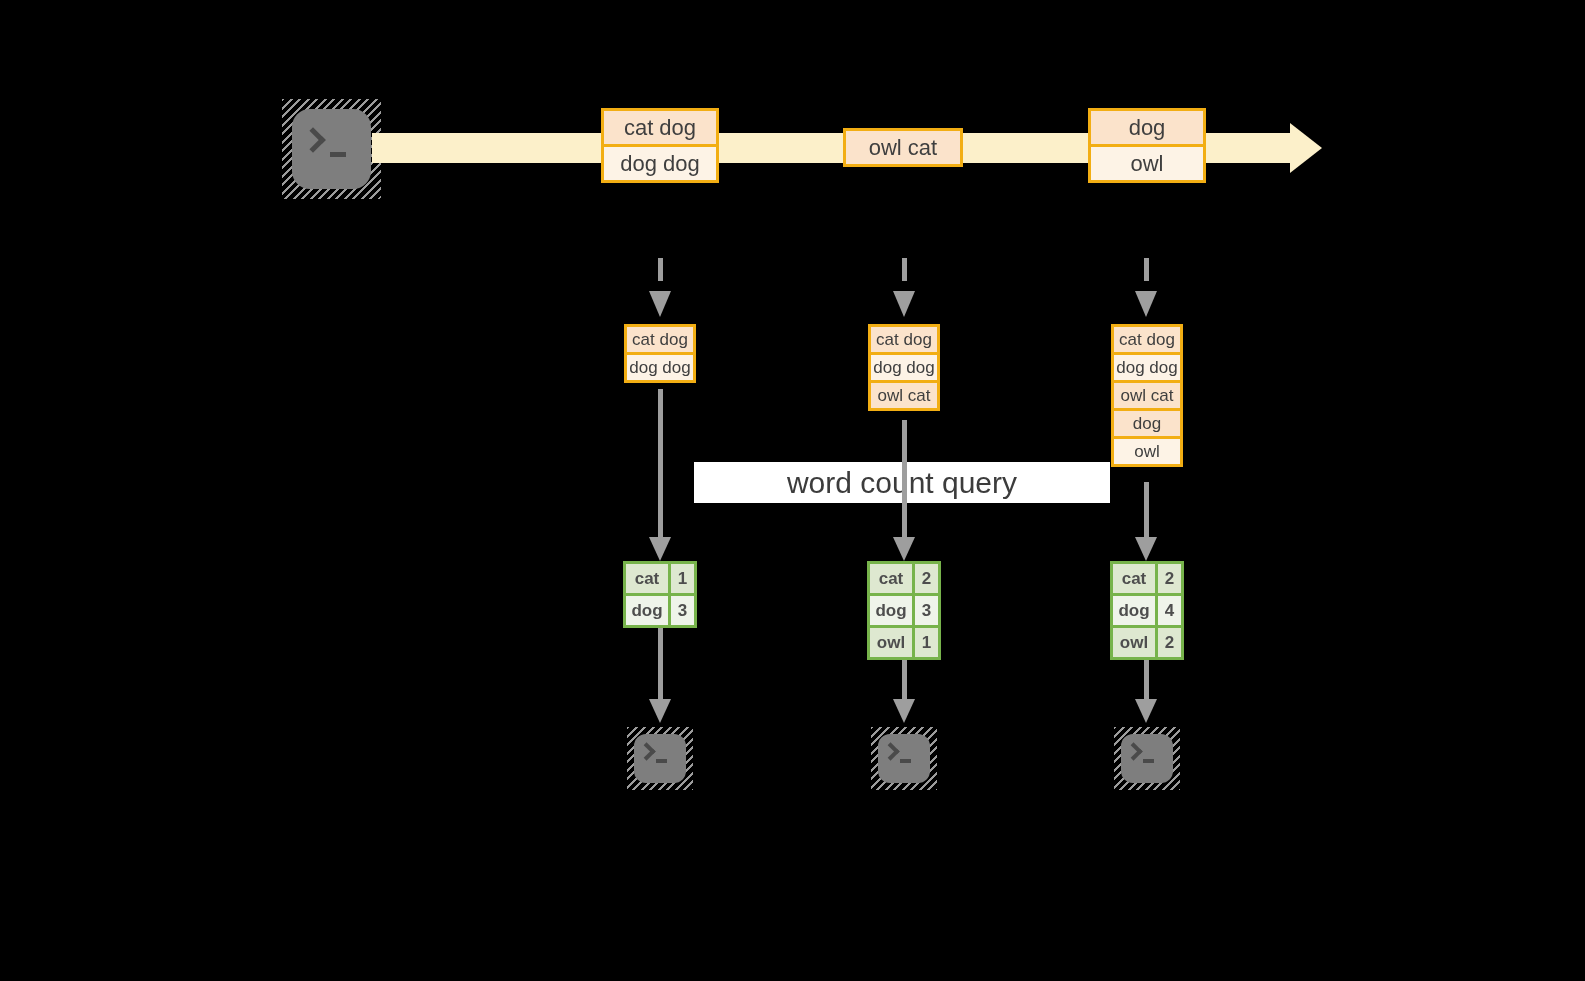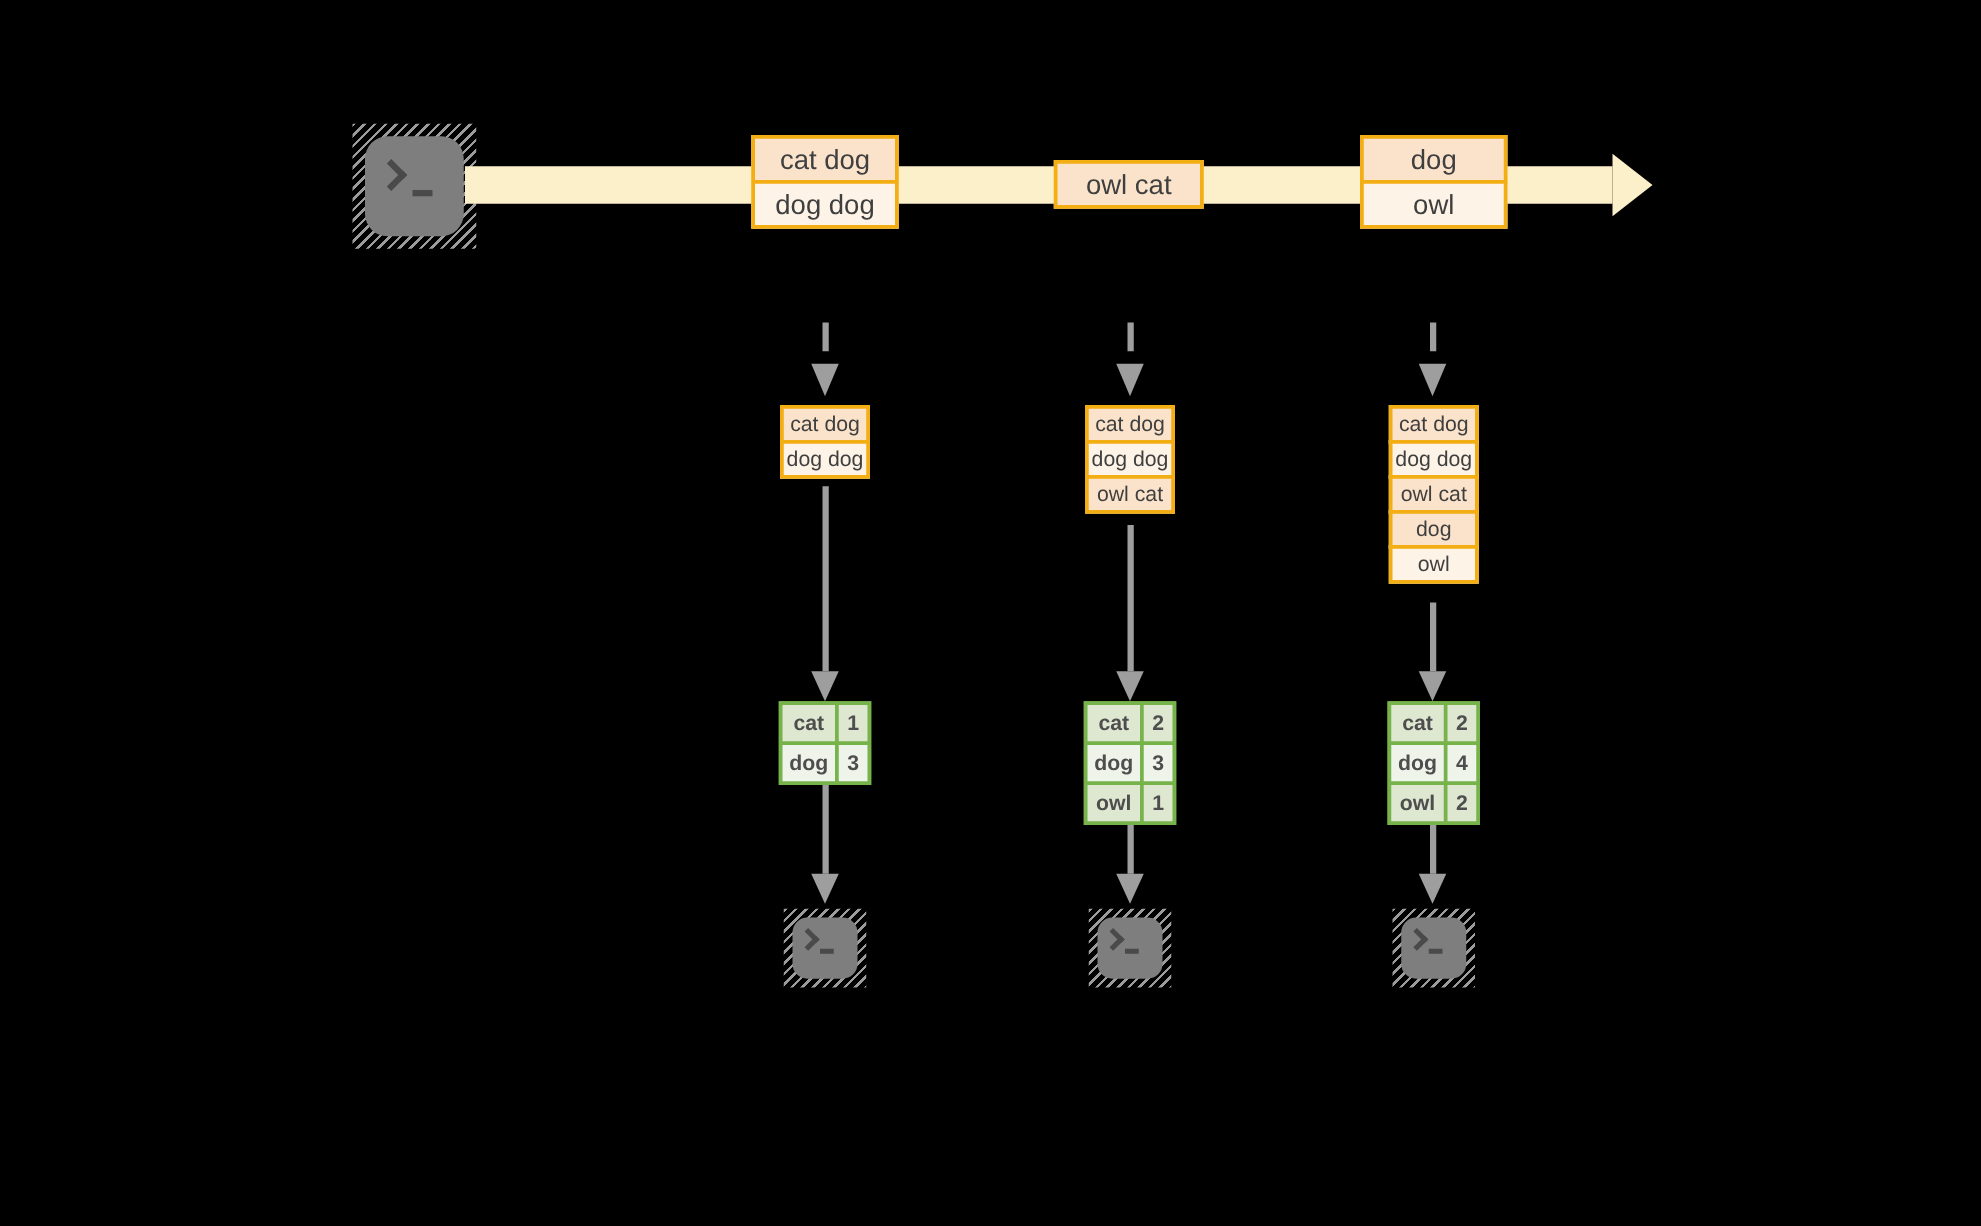--- a/index.html
+++ b/index.html
@@ -121,20 +121,21 @@
       <div class="scell peach">owl cat</div>
     </div>
   <div class="stack c3">
       <div class="scell peach">cat dog</div>
       <div class="scell cream">dog dog</div>
       <div class="scell peach">owl cat</div>
       <div class="scell peach">dog</div>
       <div class="scell cream">owl</div>
     </div>
 
+  <div class="banner">word count query</div>
 
   <div class="sline mid c1"></div>
   <div class="shead mid c1"></div>
   <div class="sline mid c2"></div>
   <div class="shead mid c2"></div>
   <div class="sline mid c3"></div>
   <div class="shead mid c3"></div>
 
   <div class="wtable c1">
       <div class="tcell rdark">cat</div>

